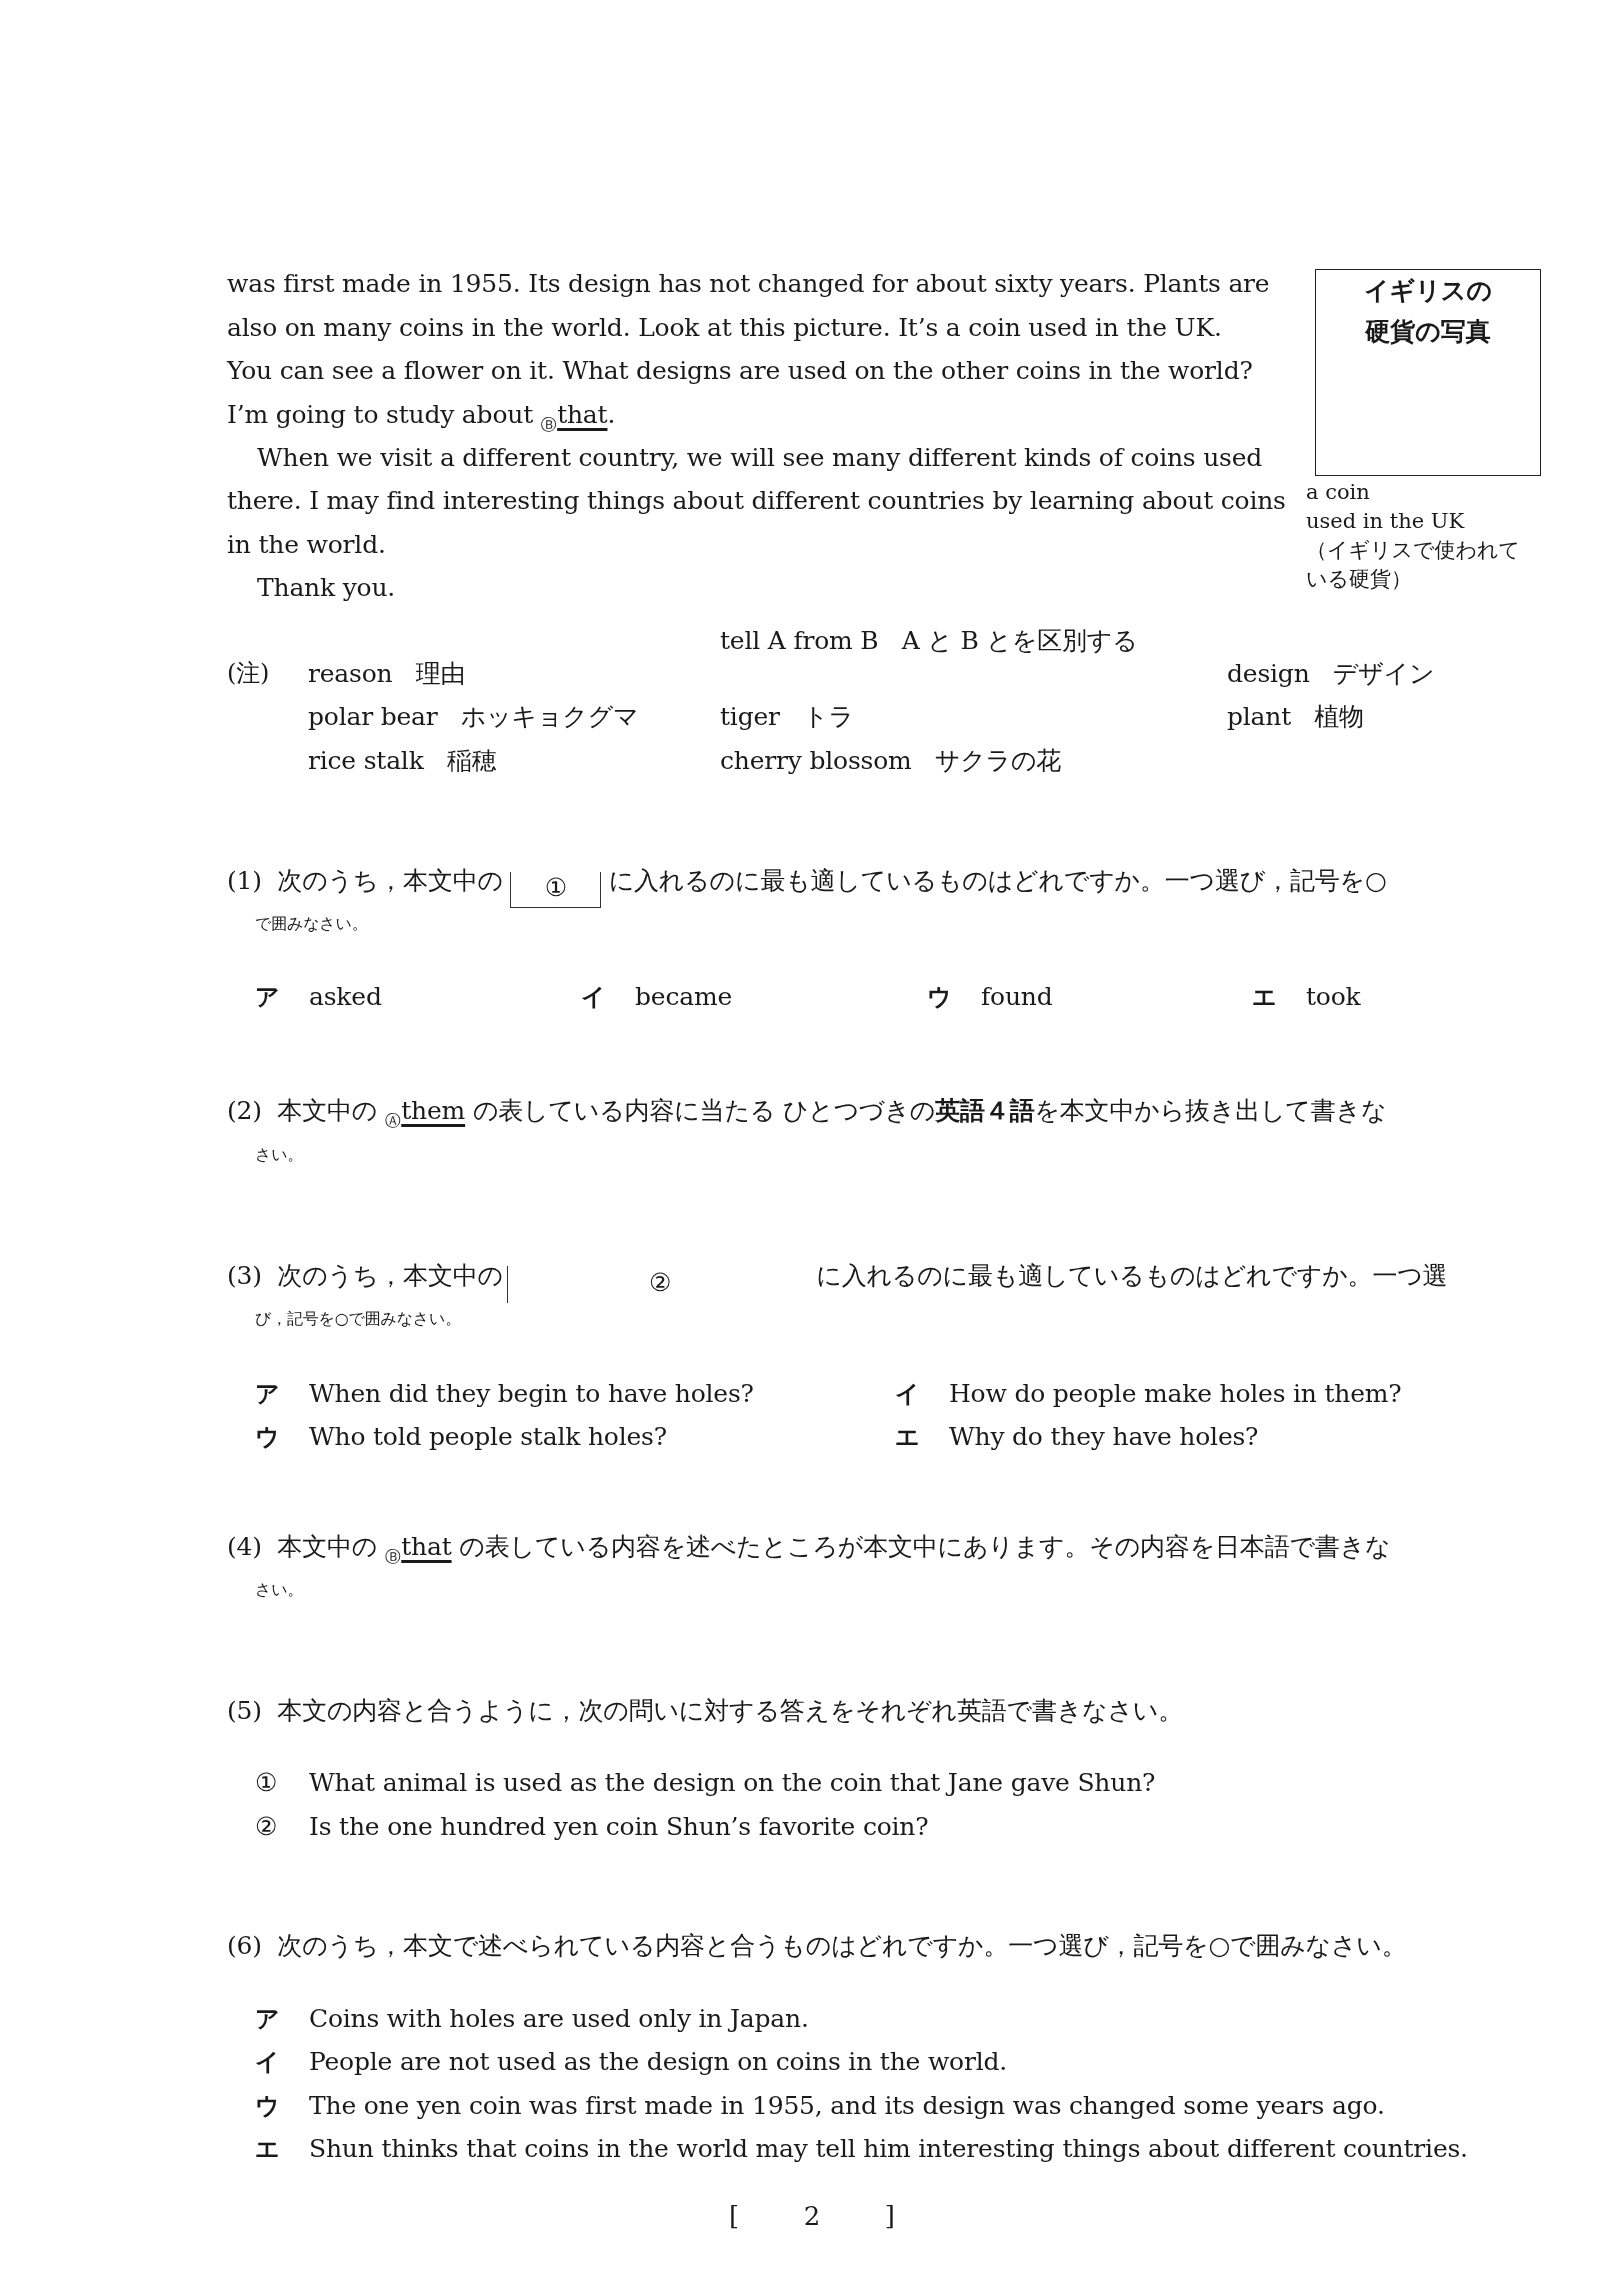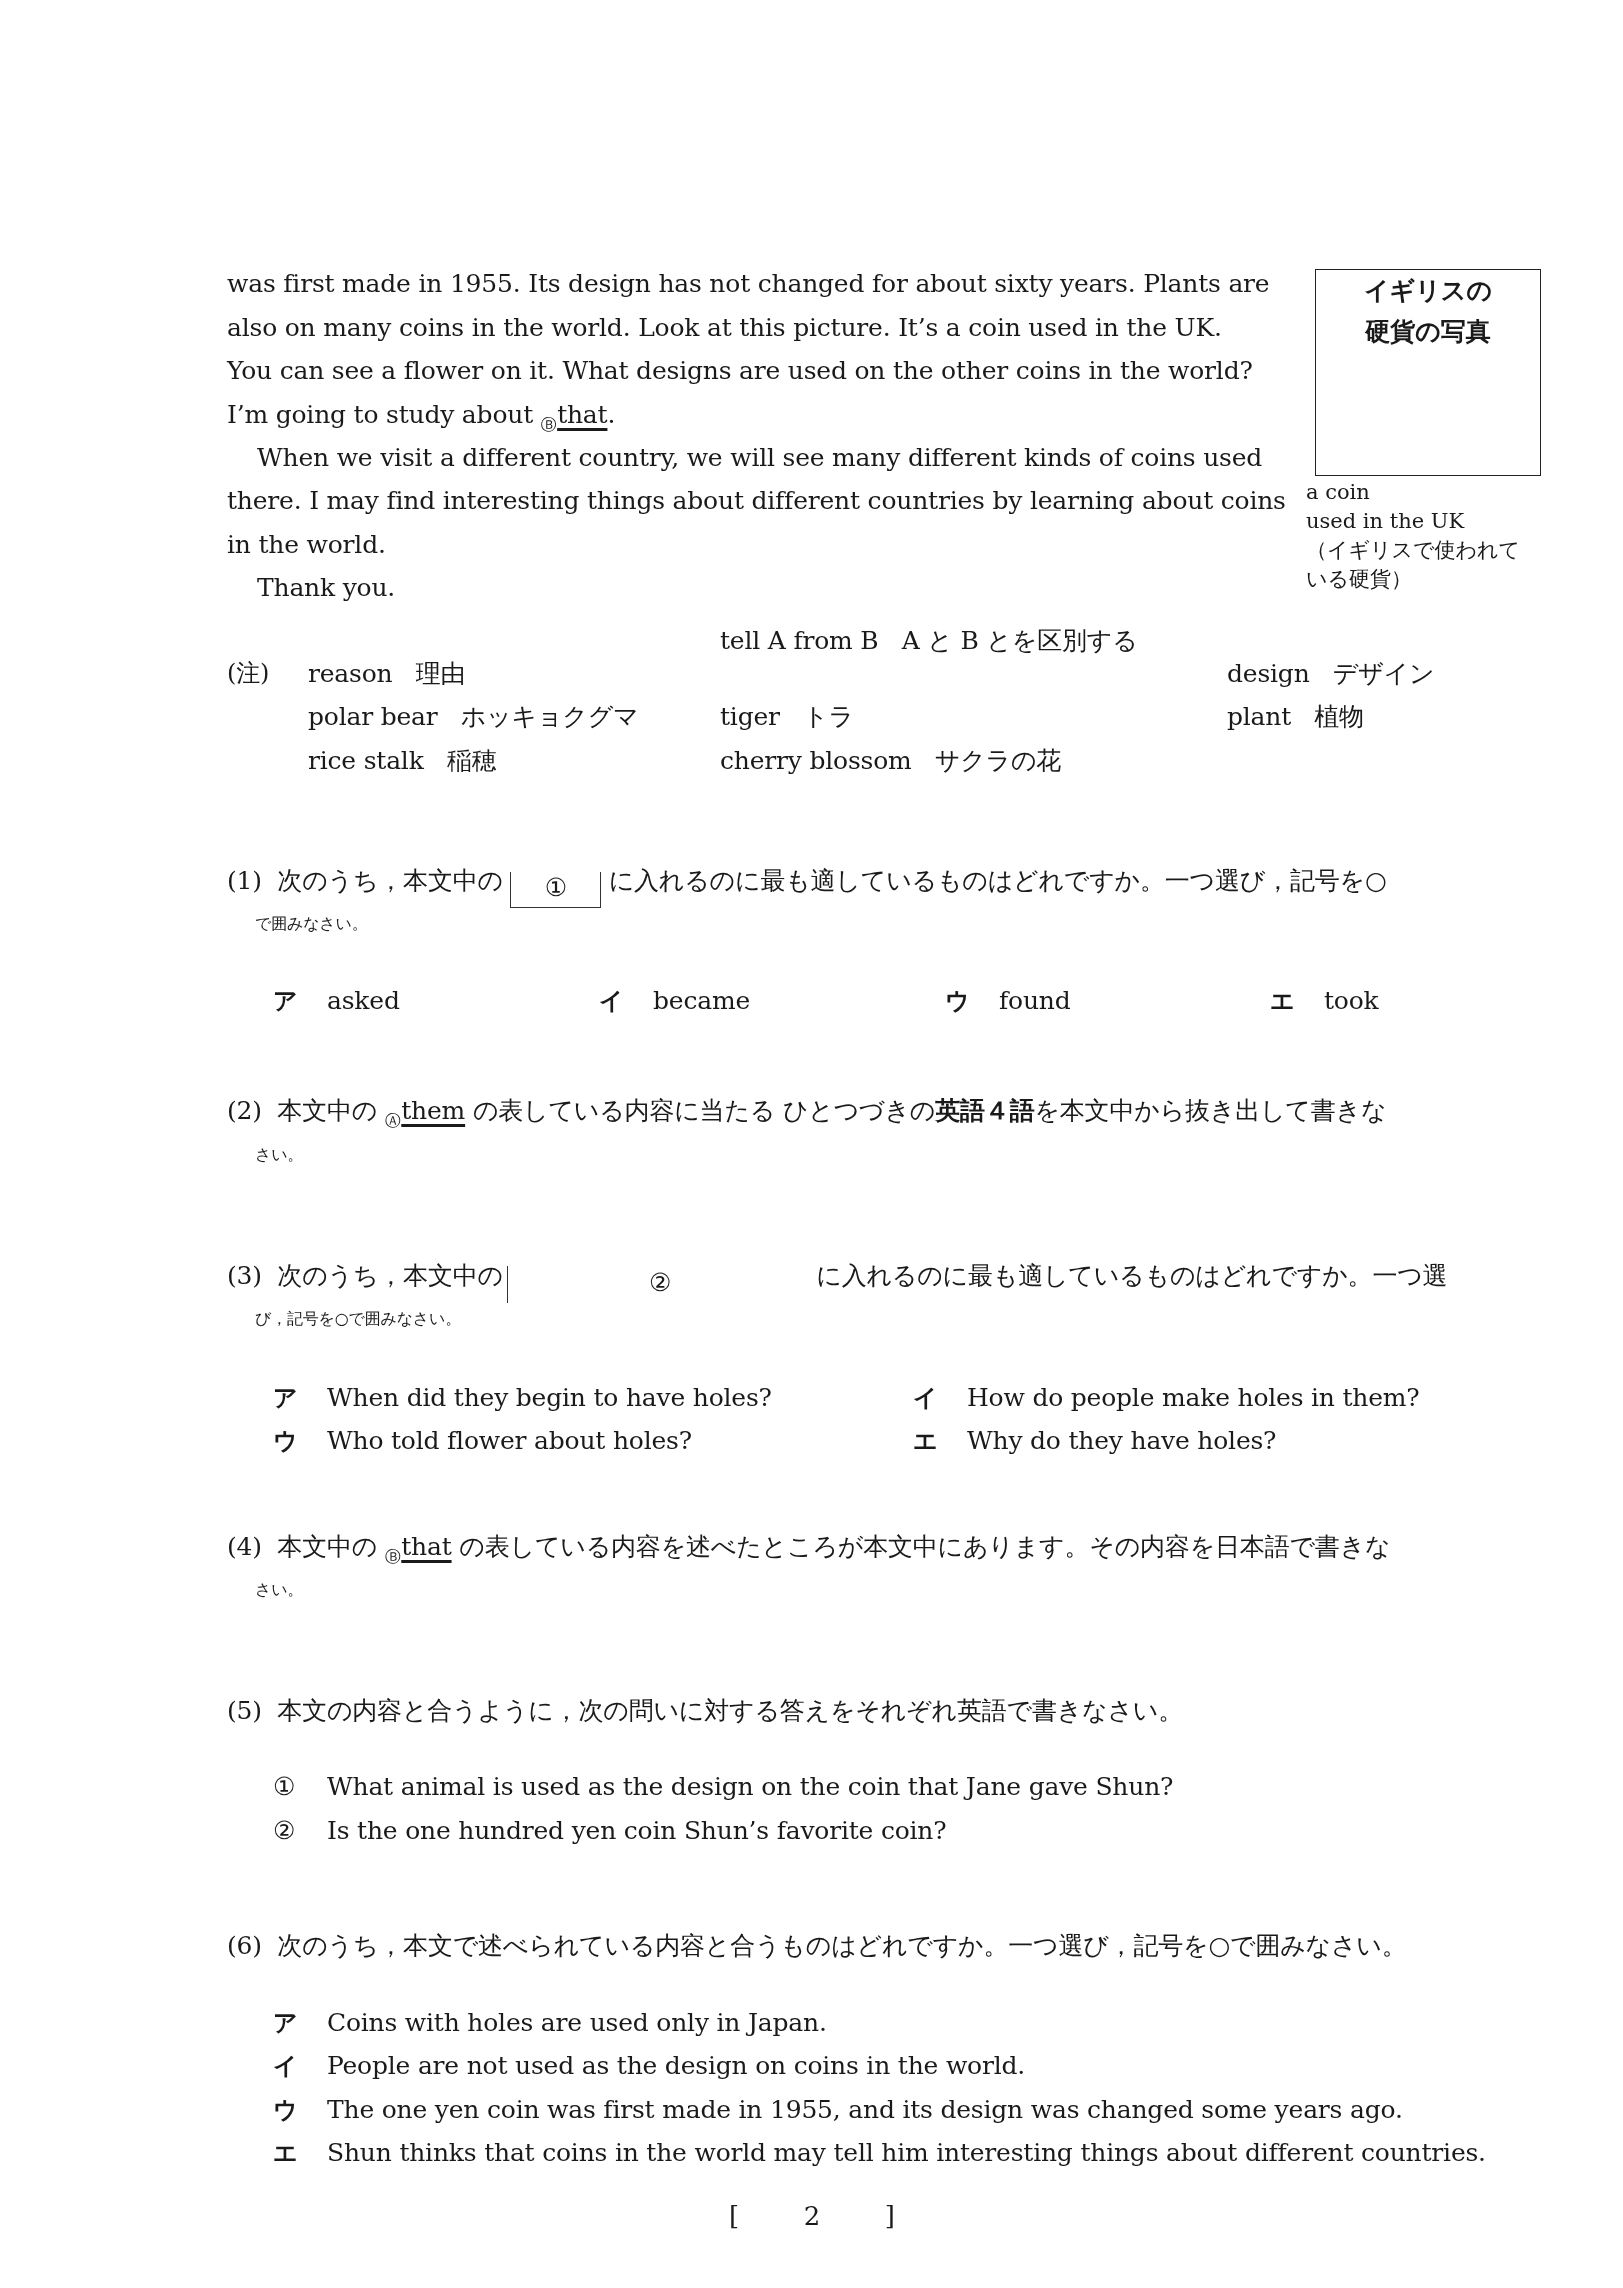--- a/index.html
+++ b/index.html
@@ -11,21 +11,21 @@
   .circ { font-size: 15.7px; vertical-align: -7.4px; display: inline-block; margin-right: 0.9px; }
   .ul { text-decoration: underline; text-decoration-thickness: 2.8px; text-underline-offset: 4.6px; }
   .photo-box { left: 1315px; top: 269px; width: 226px; height: 207px; border: 1.8px solid #222; box-sizing: border-box;
                display: flex; flex-direction: column; align-items: center; }
   .photo-box span { font-family: "DejaVu Sans", sans-serif; font-weight: bold; font-size: 25px; line-height: 41px; }
   .caption { left: 1306px; width: 245px; font-size: 21px; line-height: 29px; }
   .note-label { font-size: 24px; }
   .q { left: 227px; font-size: 25px; line-height: 29.5px; }
   .q-cont { left: 255px; font-size: 16px; }
   .kana { font-family: "DejaVu Sans", sans-serif; font-weight: bold; font-size: 24px; display: inline-block; width: 54px; }
-  .opt { font-size: 25px; line-height: 42px; white-space: nowrap; margin-left: 18px; }
+  .opt { font-size: 25px; line-height: 34px; white-space: nowrap; }
   .blank1 { display: inline-block; width: 89px; height: 35px; border-left: 1.4px solid #333; border-right: 1.4px solid #333; border-bottom: 1.4px solid #333;
             text-align: center; vertical-align: -7.4px; margin: 0 7.4px; line-height: 31px; }
   .blank2 { display: inline-block; width: 305px; height: 37px; border-left: 1.4px solid #333; text-align: center; vertical-align: -7.4px; margin: 0 3.7px; line-height: 33px; }
   .bold-jp { font-family: "DejaVu Sans", sans-serif; font-weight: bold; }
   .page-num { left: 729px; top: 2201px; width: 166px; font-size: 26px; display: flex; justify-content: space-between; }
 </style>
 </head>
 <body>
 
 <div class="line passage" style="top:269px">was first made in 1955.  Its design has not changed for about sixty years.  Plants are</div>
@@ -73,21 +73,21 @@
   <span>(2)</span>&nbsp;&nbsp;<span>本文中の</span>&nbsp;<span class="circ">Ⓐ</span><span class="ul">them</span>&nbsp;<span>の表している内容に当たる ひとつづきの</span><span class="bold-jp">英語４語</span><span>を本文中から抜き出して書きな</span>
 </div>
 <div class="line q-cont" style="top:1140px">さい。</div>
 
 <div class="line q" style="top:1261px">
   <span>(3)</span>&nbsp;&nbsp;<span>次のうち，本文中の</span><span class="blank2">②</span><span>に入れるのに最も適しているものはどれですか。一つ選</span>
 </div>
 <div class="line q-cont" style="top:1304px">び，記号を○で囲みなさい。</div>
 <div class="line opt" style="left:255px; top:1377px"><span class="kana">ア</span><span>When did they begin to have holes?</span></div>
 <div class="line opt" style="left:895px; top:1377px"><span class="kana">イ</span><span>How do people make holes in them?</span></div>
-<div class="line opt" style="left:255px; top:1420px"><span class="kana">ウ</span><span>Who told flower about holes?</span></div>
+<div class="line opt" style="left:255px; top:1420px"><span class="kana">ウ</span><span>Who told people stalk holes?</span></div>
 <div class="line opt" style="left:895px; top:1420px"><span class="kana">エ</span><span>Why do they have holes?</span></div>
 
 <div class="line q" style="top:1532px">
   <span>(4)</span>&nbsp;&nbsp;<span>本文中の</span>&nbsp;<span class="circ">Ⓑ</span><span class="ul">that</span>&nbsp;<span>の表している内容を述べたところが本文中にあります。その内容を日本語で書きな</span>
 </div>
 <div class="line q-cont" style="top:1575px">さい。</div>
 
 <div class="line q" style="top:1696px">
   <span>(5)</span>&nbsp;&nbsp;<span>本文の内容と合うように，次の問いに対する答えをそれぞれ英語で書きなさい。</span>
 </div>

